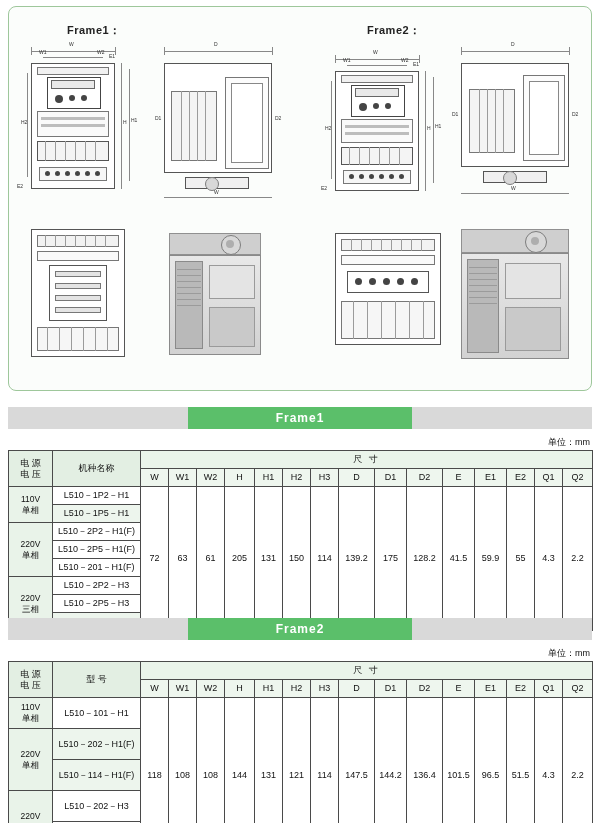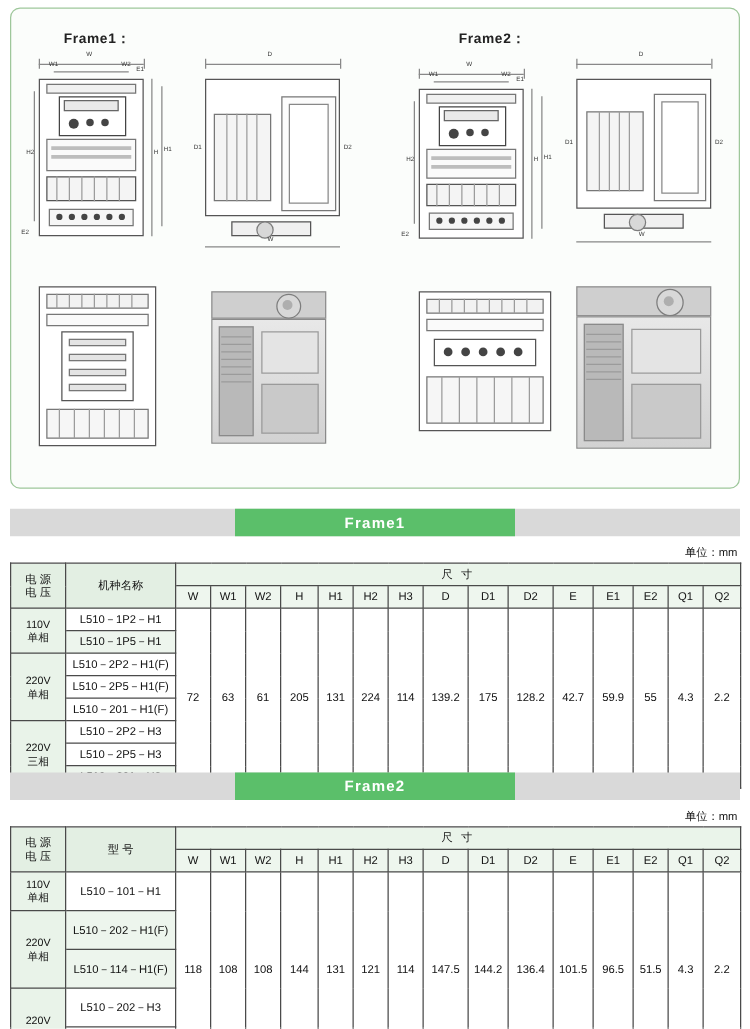--- a/index.html
+++ b/index.html
@@ -7,21 +7,21 @@
 
   
   .diagram-panel{
     position:absolute;left:8px;top:6px;width:584px;height:385px;
     border:1px solid #9ec79b;border-radius:8px;background:#fbfdfb;
     box-sizing:border-box;
   }
   .frame-title{
     position:absolute;font-size:11px;font-weight:bold;color:#222;letter-spacing:.5px;
   }
-  .frame-title.f1{left:42px;top:16px;}
+  .frame-title.f1{left:58px;top:16px;}
   .frame-title.f2{left:358px;top:16px;}
 
   .dwg{position:absolute;box-sizing:border-box;}
   .outline{border:1px solid #555;background:#fff;}
   .outline.light{border-color:#777;}
   .dim{position:absolute;font-size:5px;color:#333;font-family:"Liberation Sans",sans-serif;}
   .vline{position:absolute;width:1px;background:#888;}
   .hline{position:absolute;height:1px;background:#888;}
   .keypad{position:absolute;background:#fff;border:1px solid #444;}
   .dots{position:absolute;background:#444;border-radius:50%;}
@@ -356,26 +356,26 @@
       <td class="pwr" rowspan="2">
         <div>110V</div>
         <div>单相</div>
       </td>
       <td class="model">L510－1P2－H1</td>
       <td class="val" rowspan="8">72</td>
       <td class="val" rowspan="8">63</td>
       <td class="val" rowspan="8">61</td>
       <td class="val" rowspan="8">205</td>
       <td class="val" rowspan="8">131</td>
-      <td class="val" rowspan="8">224</td>
+      <td class="val" rowspan="8">150</td>
       <td class="val" rowspan="8">114</td>
       <td class="val" rowspan="8">139.2</td>
       <td class="val" rowspan="8">175</td>
       <td class="val" rowspan="8">128.2</td>
-      <td class="val" rowspan="8">42.7</td>
+      <td class="val" rowspan="8">41.5</td>
       <td class="val" rowspan="8">59.9</td>
       <td class="val" rowspan="8">55</td>
       <td class="val" rowspan="8">4.3</td>
       <td class="val" rowspan="8">2.2</td>
     </tr>
     <tr>
       <td class="model alt">L510－1P5－H1</td>
     </tr>
 
     <tr>

